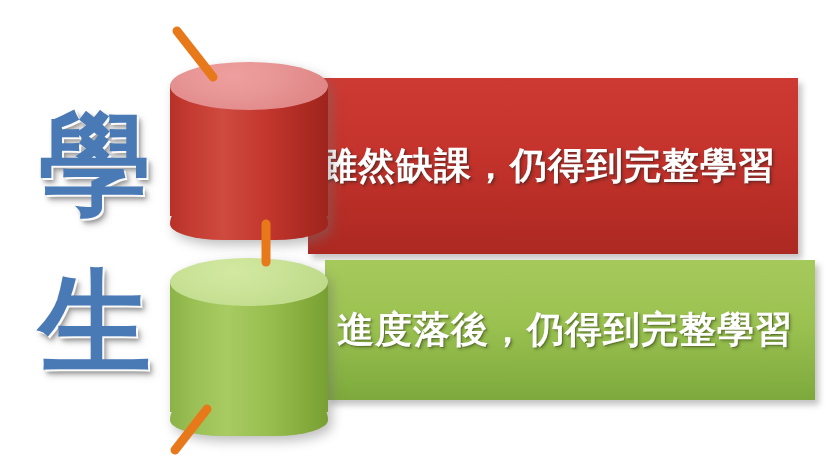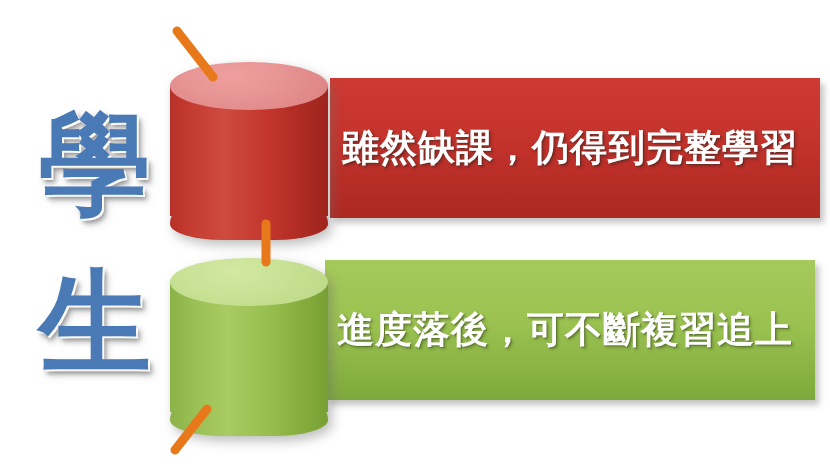--- a/index.html
+++ b/index.html
@@ -71,24 +71,24 @@
     font-size: 37px;
     font-weight: 700;
     letter-spacing: 1px;
     color: #ffffff;
     white-space: nowrap;
     text-shadow:
        1px 1px 0 rgba(70,40,35,0.40),
        2px 2px 3px rgba(60,30,28,0.45);
   }
   #banner-red {
-    left: 330px;
+    left: 308px;
     top: 78px;
     width: 490px;
-    height: 140px;
+    height: 176px;
     background: linear-gradient(to bottom, #cd3a33 0%, #c4332c 42%, #ac2922 100%);
   }
   #banner-green {
     left: 325px;
     top: 260px;
     width: 490px;
     height: 140px;
     background: linear-gradient(to bottom, #a6c95c 0%, #9bc251 45%, #7da93c 100%);
   }
   #banner-green .banner-text {
@@ -154,21 +154,21 @@
   <div class="side-label">
     <div class="glyph">學</div>
     <div class="glyph">生</div>
   </div>
 
   <div class="banner" id="banner-red">
     <span class="banner-text">雖然缺課，仍得到完整學習</span>
   </div>
 
   <div class="banner" id="banner-green">
-    <span class="banner-text">進度落後，可不斷複習追上</span>
+    <span class="banner-text">進度落後，仍得到完整學習</span>
   </div>
 
   <div class="cylinder" id="cyl-red">
     <div class="cyl-bottom"></div>
     <div class="cyl-body"></div>
     <div class="cyl-top"></div>
   </div>
 
   <div class="cylinder" id="cyl-green">
     <div class="cyl-bottom"></div>

